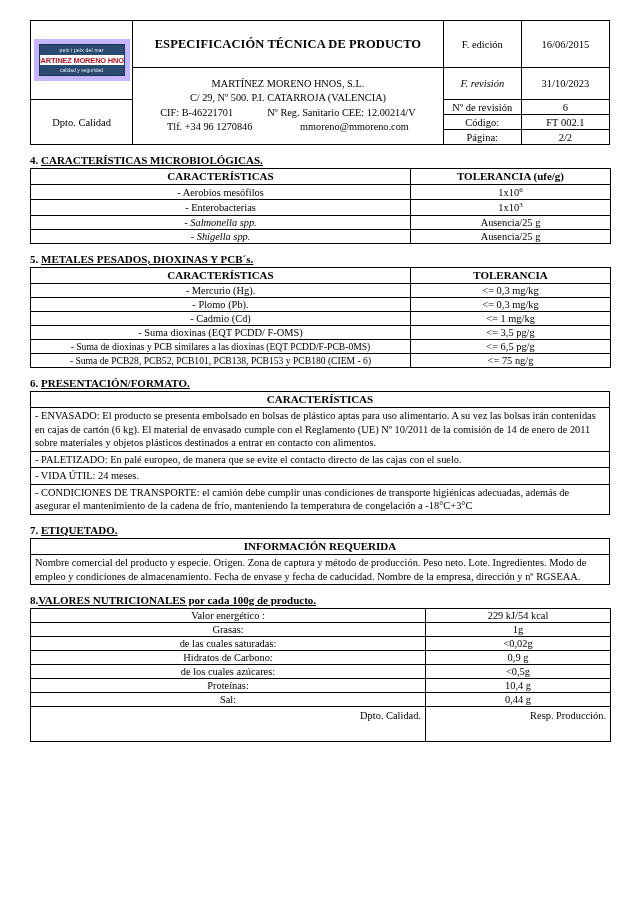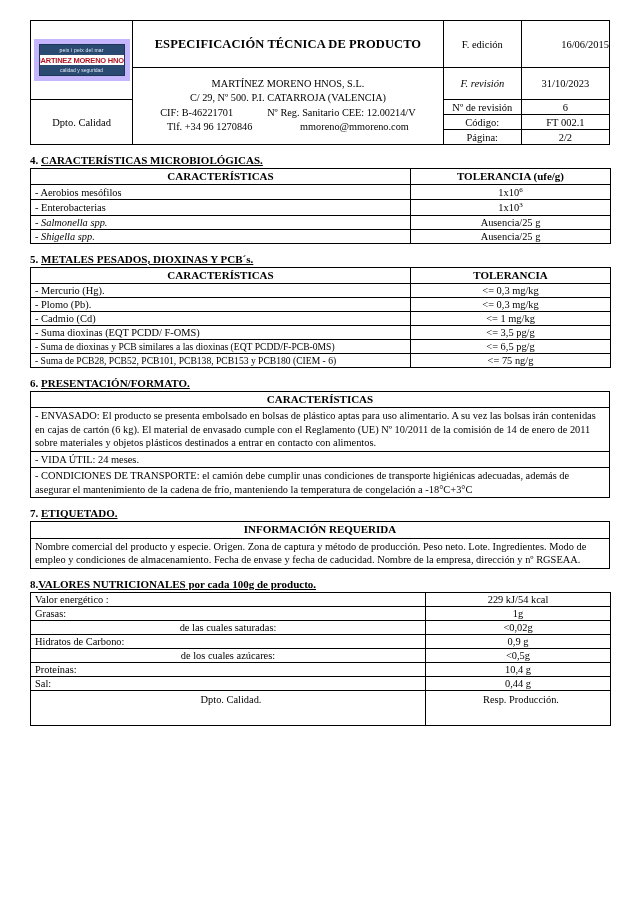--- a/index.html
+++ b/index.html
@@ -126,21 +126,21 @@
     border: 1px solid #000;
     font-size: 10.4px;
     padding: 1px 4px;
   }
   table.dt th {
     text-align: center;
     font-weight: bold;
     font-size: 11px;
     padding: 1px 4px 2px 4px;
   }
-  table.dt td.left  { text-align: left; }
+  table.dt td.left  { text-align: center; }
   table.dt td.ctr   { text-align: center; }
   .ital { font-style: italic; }
   sup { font-size: 7px; vertical-align: super; }
 
   
   table.pt {
     width: 580px;
     border-collapse: collapse;
     table-layout: fixed;
   }
@@ -154,21 +154,21 @@
     text-align: center;
     font-weight: bold;
     font-size: 11px;
   }
   table.pt td { text-align: left; }
 
   
   .sig-row td {
     height: 30px;
     vertical-align: top;
-    text-align: center;
+    text-align: right;
     padding-top: 3px !important;
     padding-left: 10px !important;
     margin-left: 8px;
   }
 </style>
 </head>
 <body>
 
 <div class="page">
 
@@ -183,21 +183,21 @@
       <tr>
         <td class="logo-cell" rowspan="2">
           <div class="logo-box">
             <div class="logo-line1">peix i peix del mar</div>
             <div class="logo-line2">MARTINEZ MORENO HNOS</div>
             <div class="logo-line3">calidad y seguridad</div>
           </div>
         </td>
         <td class="hdr-title" style="height:46px;">ESPECIFICACIÓN TÉCNICA DE PRODUCTO</td>
         <td class="hdr-lbl" style="height:23px;">F. edición</td>
-        <td class="hdr-val" style="height:23px;text-align:right;">16/06/2015</td>
+        <td class="hdr-val" style="height:23px;">16/06/2015</td>
       </tr>
       <tr>
         <td rowspan="4" class="comp">
           <div class="l1">MARTÍNEZ MORENO HNOS, S.L.</div>
           <div class="l1">C/ 29, Nº 500. P.I. CATARROJA (VALENCIA)</div>
           <div class="row2">
             <span>CIF: B-46221701</span>
             <span>Nº Reg. Sanitario CEE: 12.00214/V</span>
           </div>
           <div class="row2">
@@ -307,20 +307,23 @@
     <thead>
       <tr>
         <th>CARACTERÍSTICAS</th>
       </tr>
     </thead>
     <tbody>
       <tr>
         <td> - ENVASADO: El producto se presenta embolsado en bolsas de plástico aptas para uso alimentario. A su vez las bolsas irán contenidas en cajas de cartón (6 kg).  El material de envasado cumple con el Reglamento (UE) Nº 10/2011 de la comisión de 14 de enero de 2011 sobre materiales y objetos plásticos destinados a entrar en contacto con alimentos.</td>
       </tr>
       <tr>
+        <td> - PALETIZADO: En palé europeo, de manera que se evite el contacto directo de las cajas con el suelo.</td>
+      </tr>
+      <tr>
         <td> - VIDA ÚTIL: 24 meses.</td>
       </tr>
       <tr>
         <td> - CONDICIONES DE TRANSPORTE: el camión debe cumplir unas condiciones de transporte higiénicas adecuadas, además de asegurar el mantenimiento de la cadena de frío, manteniendo la temperatura de congelación a -18°C+3°C</td>
       </tr>
     </tbody>
   </table>
 
   <div class="sec-h">
     <span>7. </span><span class="u">ETIQUETADO.</span>

